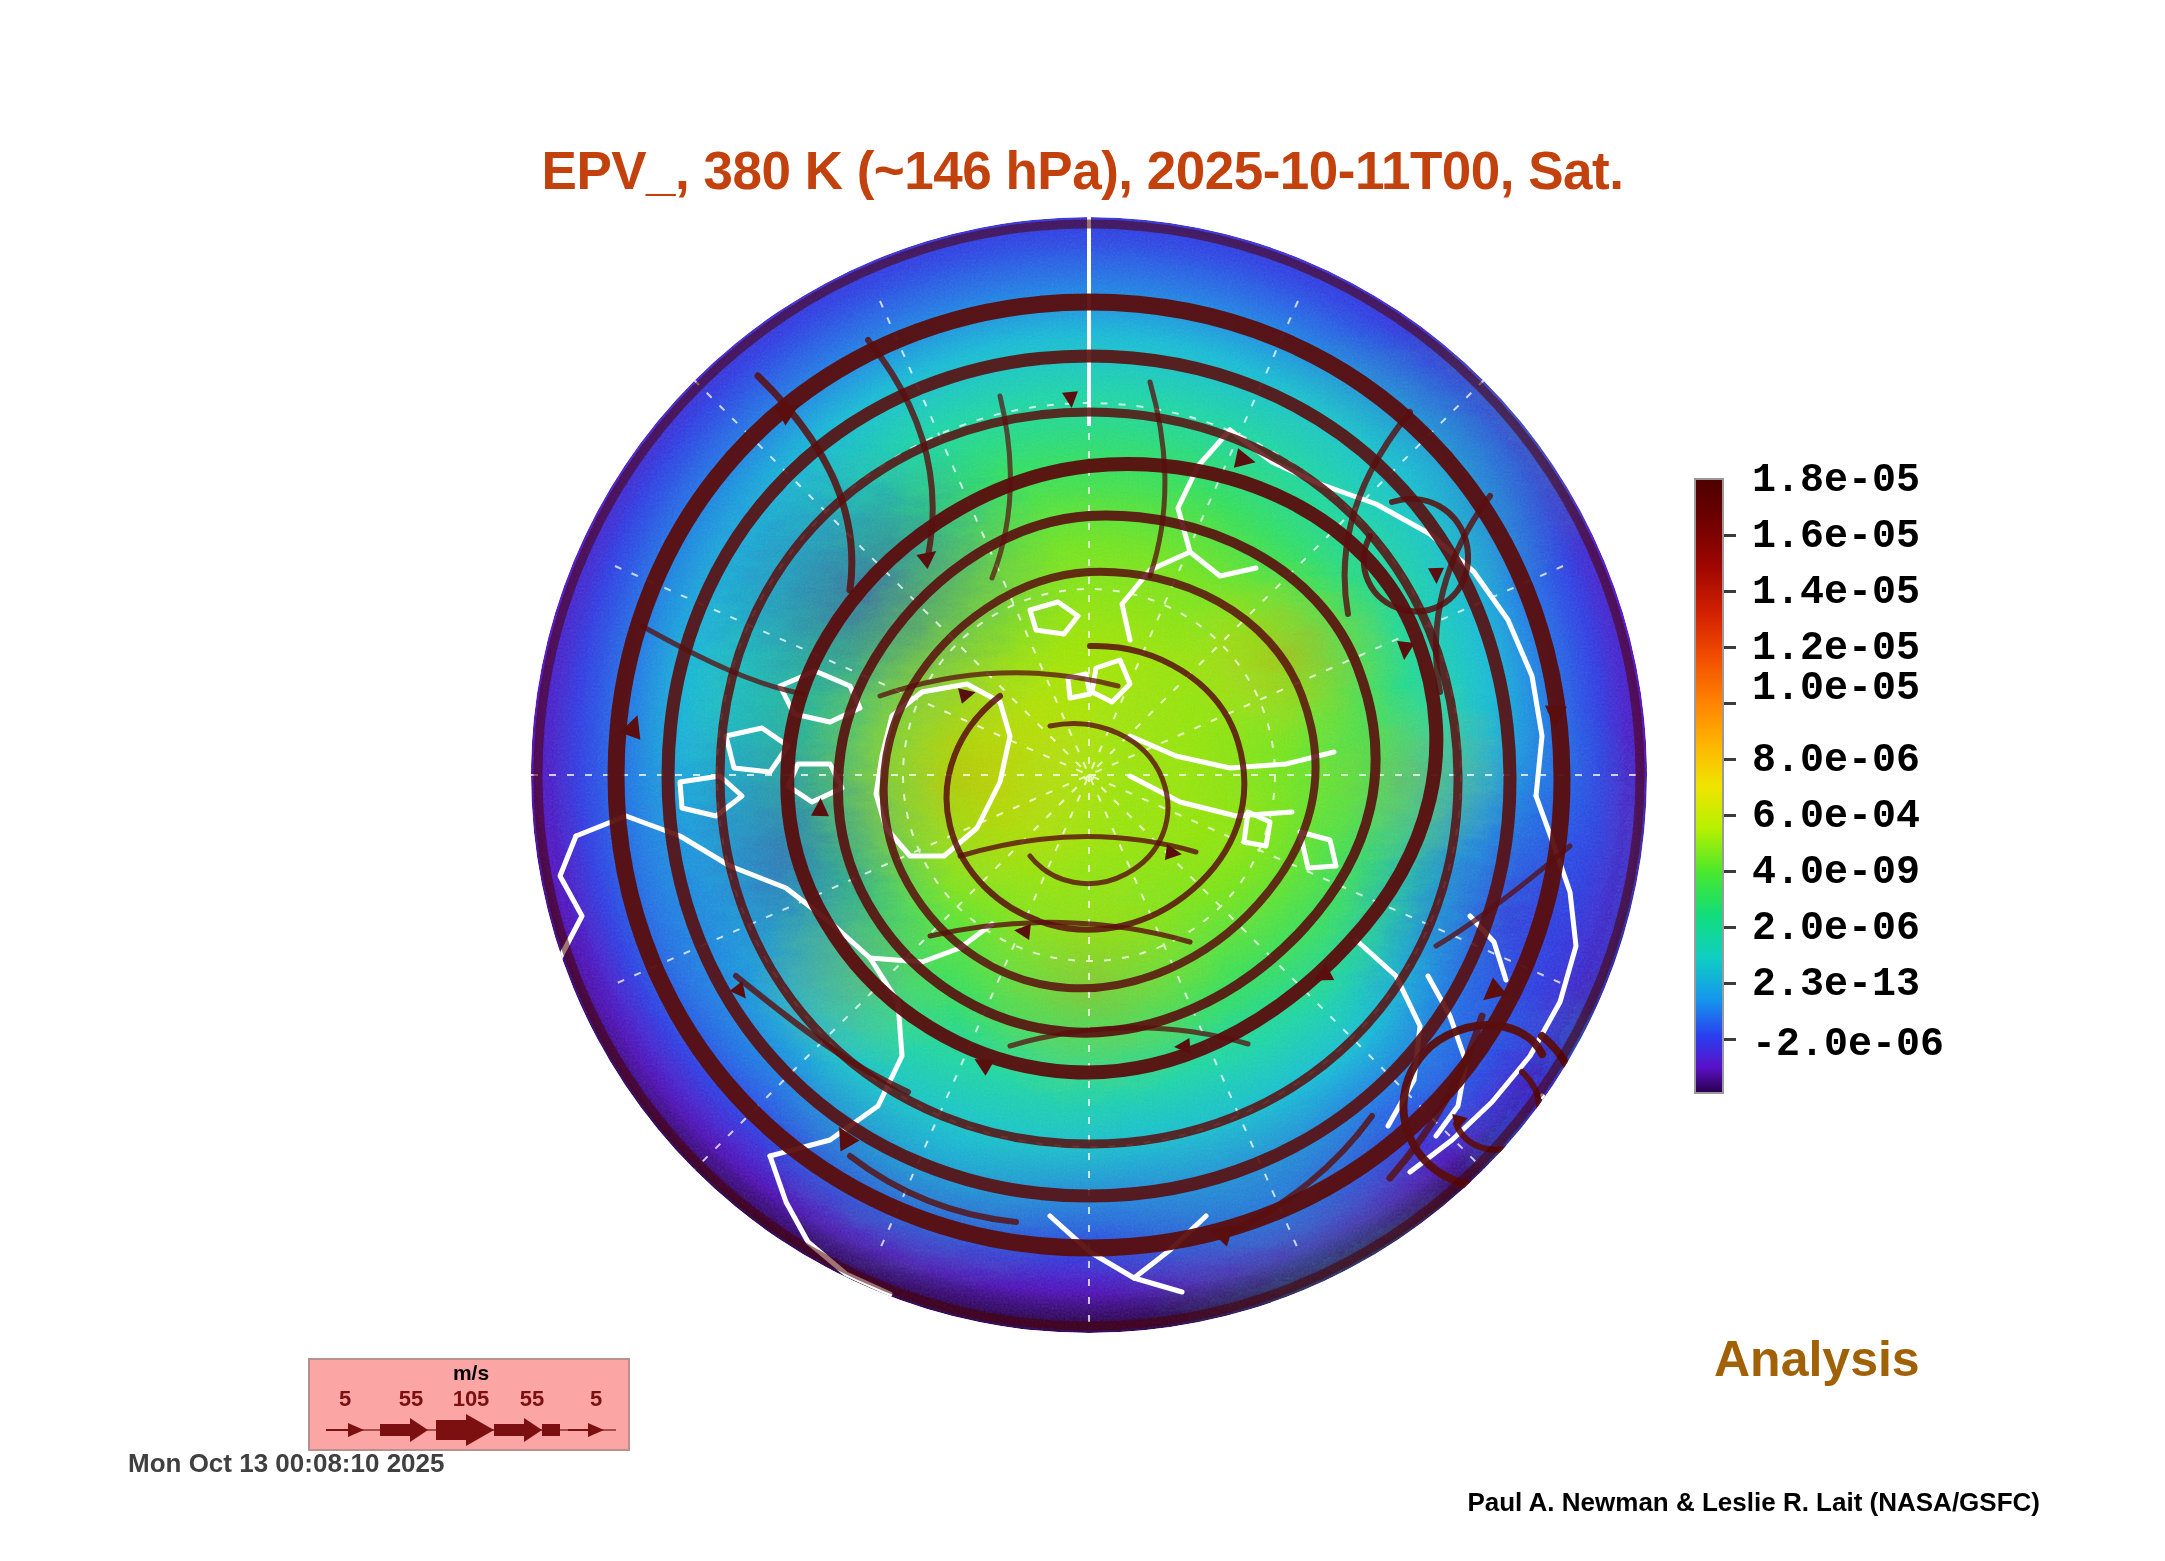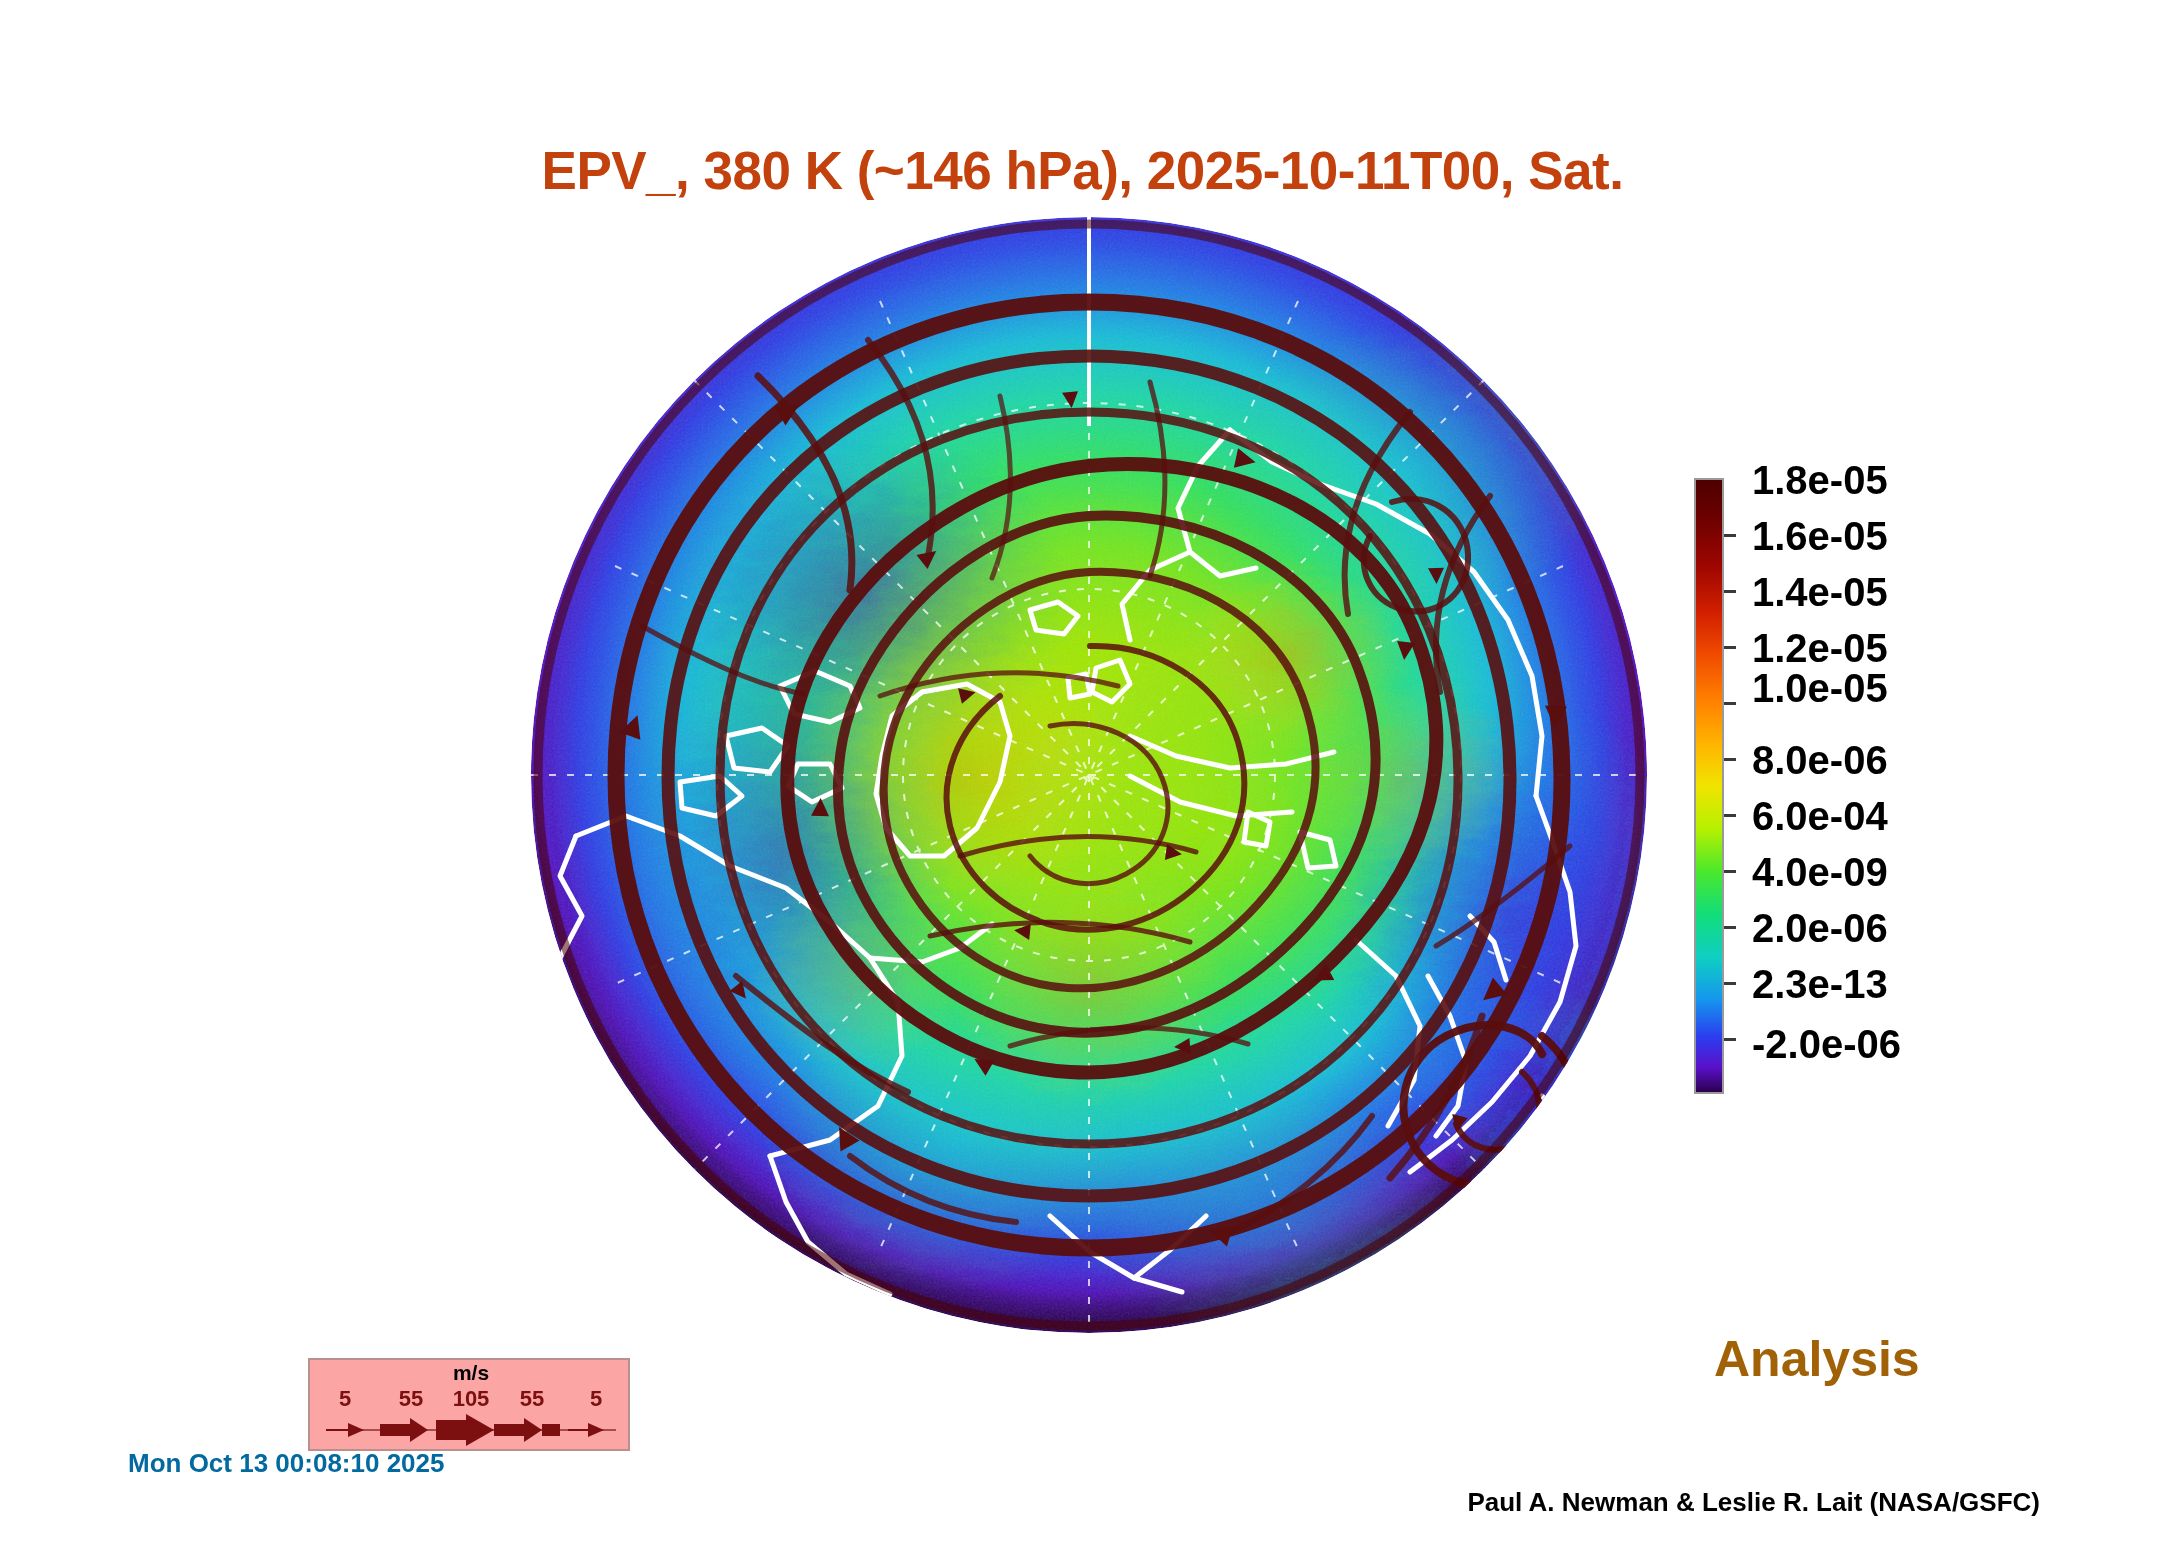--- a/index.html
+++ b/index.html
@@ -34,21 +34,21 @@
        #b6f000 57%,
        #4ae82c 64%,
        #12dd7a 71%,
        #0fcfc2 78%,
        #1595ee 85%,
        #2b3df0 91%,
        #5a10c8 96%,
        #2c0050 100%);
   }
   .cb-tick{position:absolute;left:30px;width:12px;height:3px;background:#3a3a3a;}
-  .cb-label{position:absolute;left:58px;font-size:40px;font-weight:bold;color:#000;white-space:nowrap;}
+  .cb-label{position:absolute;left:58px;font-size:40px;font-weight:bold;color:#000;white-space:nowrap;font-family:Liberation Mono, monospace;}
 
   
   #analysis-label{
     position:absolute;left:1714px;top:1330px;
     font-size:50px;font-weight:bold;color:#a16207;text-align:right;
   }
 
   
   #wind-legend{
     position:absolute;left:308px;top:1358px;width:322px;height:93px;
@@ -61,21 +61,21 @@
   #wind-legend .ticks{
     position:absolute;left:0;top:26px;width:322px;height:26px;
   }
   #wind-legend .ticks span{
     position:absolute;font-size:22px;font-weight:bold;color:#7c1010;
     transform:translateX(-50%);text-align:center;
   }
   #wind-arrow-svg{position:absolute;left:0;top:52px;width:322px;height:36px;}
 
   
-  #timestamp{position:absolute;left:128px;top:1448px;font-size:26px;font-weight:bold;color:#0369a1;}
+  #timestamp{position:absolute;left:128px;top:1448px;font-size:26px;font-weight:bold;color:#404040;}
   #credit{position:absolute;right:125px;top:1448px;font-size:26px;font-weight:bold;color:#000;margin-top:39px;}
 </style>
 </head>
 <body>
 
 <div id="plot-title">EPV_, 380 K (~146 hPa), 2025-10-11T00, Sat.</div>
 
 <div id="globe-wrap">
 <svg id="globe-svg" viewBox="0 0 1118 1118" xmlns="http://www.w3.org/2000/svg">
   <defs>

